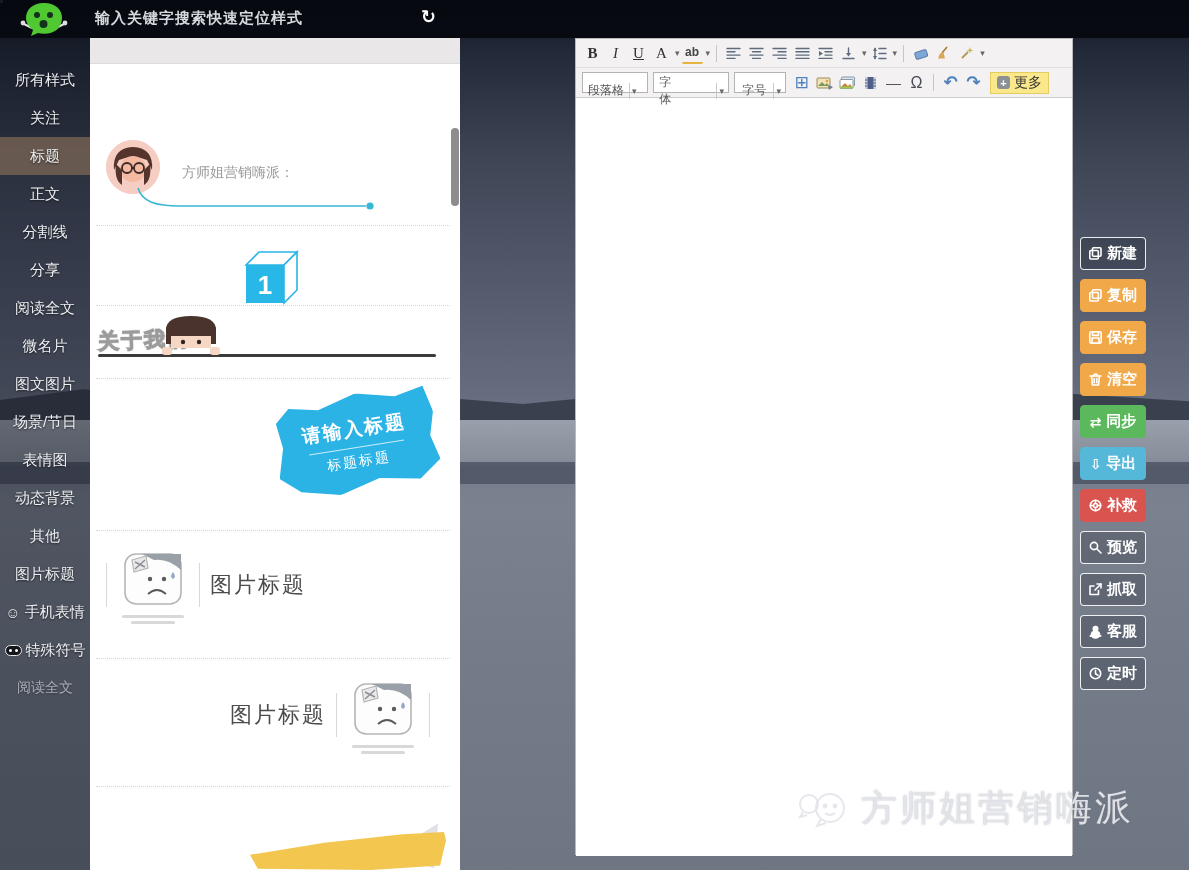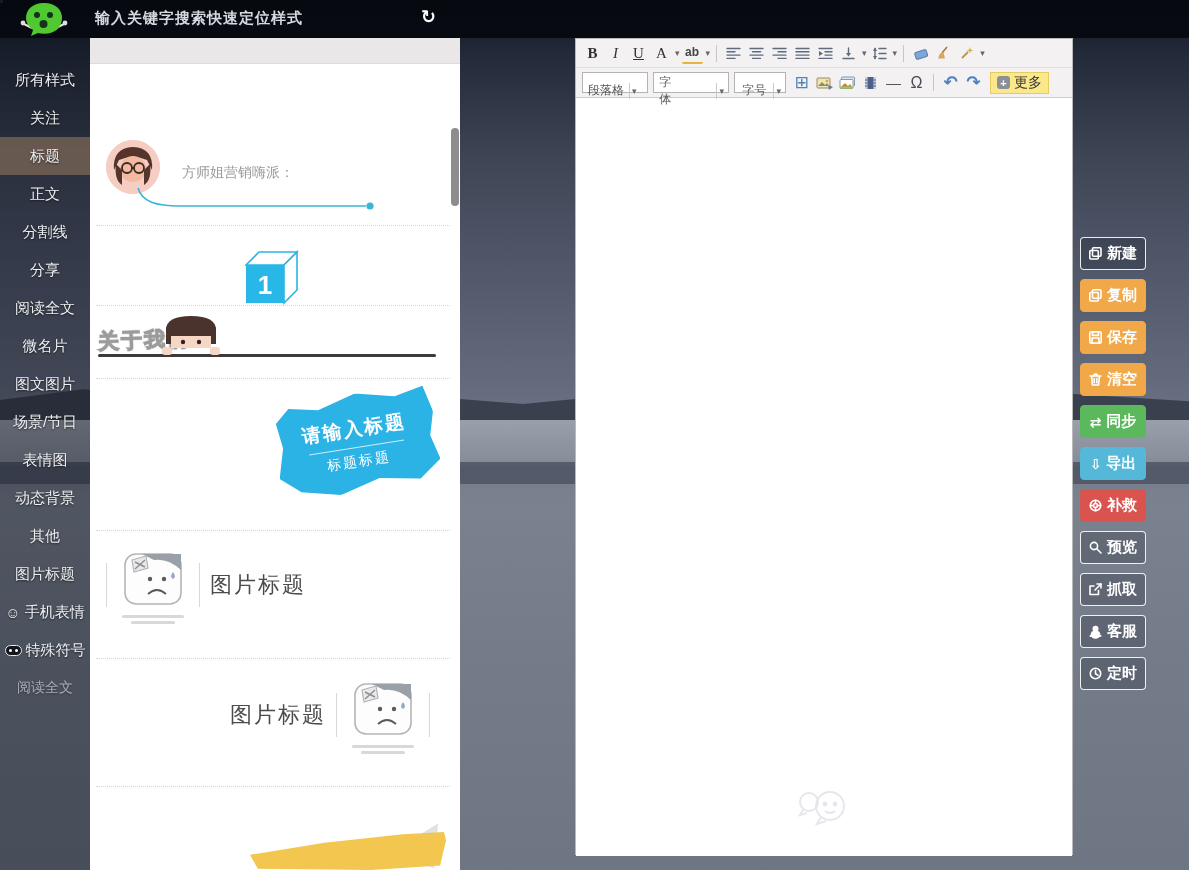--- a/index.html
+++ b/index.html
@@ -842,15 +842,16 @@
       <g fill="none" stroke="rgba(228,230,235,.95)" stroke-width="2">
         <circle cx="14" cy="18" r="9"></circle>
         <path d="M8 26 l-3 5 l7 -2"></path>
         <circle cx="35" cy="22" r="14"></circle>
         <path d="M26 33 l-4 7 l9 -3"></path>
         <circle cx="30" cy="20" r="1.4" fill="rgba(228,230,235,.95)"></circle>
         <circle cx="40" cy="20" r="1.4" fill="rgba(228,230,235,.95)"></circle>
         <path d="M30 27 q5 4 10 0"></path>
       </g>
     </svg>
+    <span class="wm-text">方师姐营销嗨派</span>
   </div>
 
 </div>
 
 </body></html>

